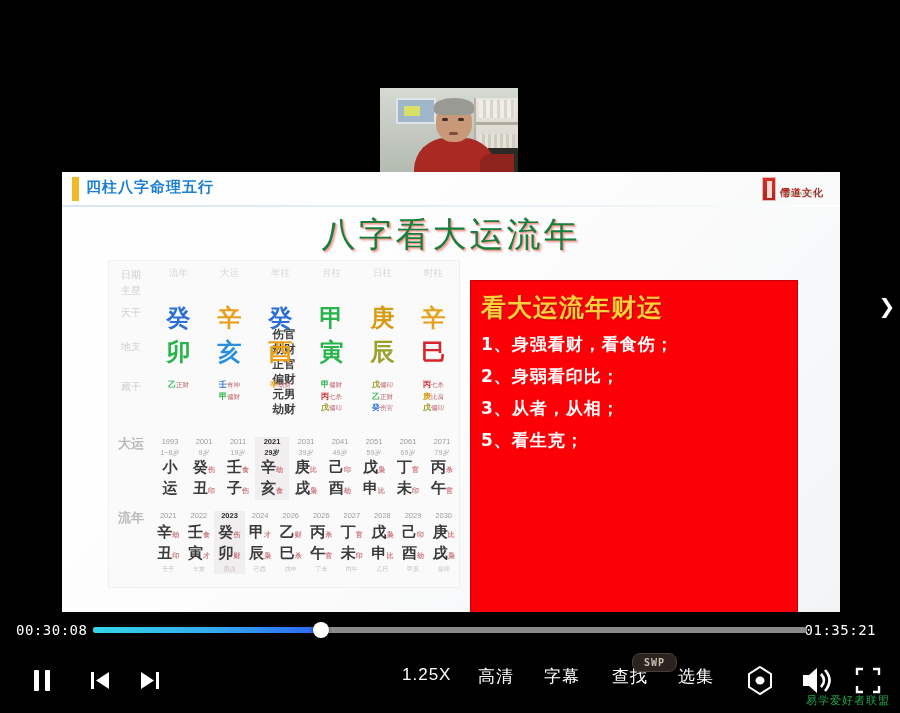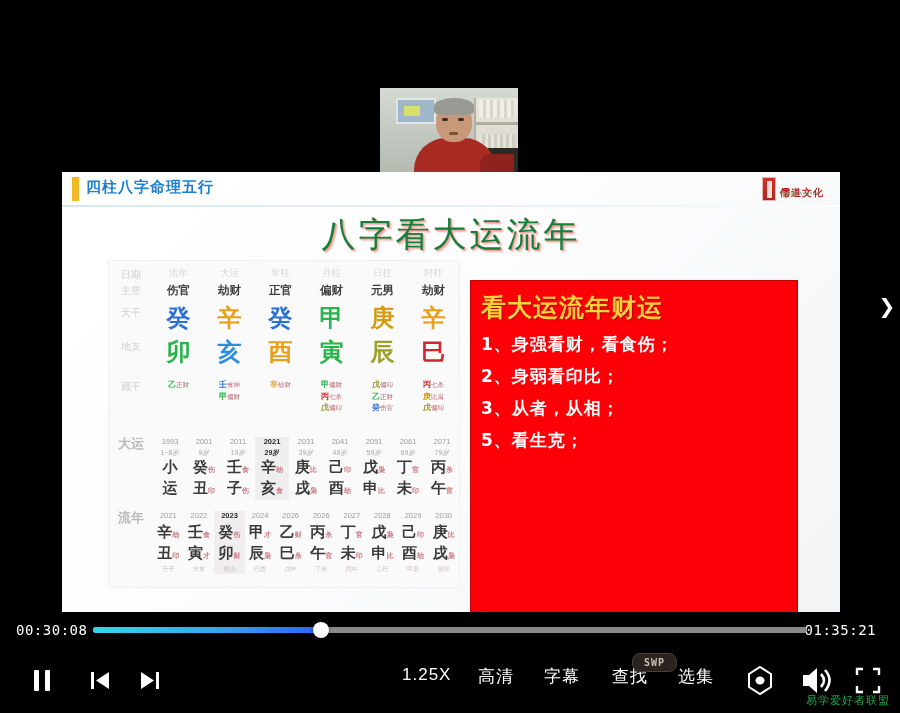--- a/index.html
+++ b/index.html
@@ -76,21 +76,21 @@
 
   
   .bazi { position:absolute; left:46px; top:88px; width:352px; height:328px;
     background:#fafafa; border:1px solid #f0f0f0; }
   .bz-row { position:absolute; left:0; width:100%; display:flex; }
   .bz-lbl { width:44px; flex:0 0 44px; text-align:center; color:#cfcfcf; font-size:10px; line-height:1.1; padding-top:2px;}
   .bz-cell { flex:1 1 0; text-align:center; }
 
   .r-head { top:6px; }
   .r-head .bz-cell { font-size:9.5px; color:#d8d8d8; }
-  .r-star { top:22px; }
+  .r-star { top:22px;flex-direction:column; }
   .r-star .bz-cell { font-size:11.5px; color:#3f3f3f; font-weight:bold; }
   .r-stem { top:44px; }
   .r-stem .bz-cell { font-size:24px; font-weight:bold; line-height:1.1;
     font-family:"DejaVu Sans","Liberation Sans",sans-serif; }
   .r-branch { top:78px; }
   .r-branch .bz-cell { font-size:24px; font-weight:bold; line-height:1.1;
     font-family:"DejaVu Sans","Liberation Sans",sans-serif; }
   .r-hidden { top:118px; }
   .r-hidden .bz-cell { font-size:7px; line-height:1.45; }
   .hd-line { white-space:nowrap; }

